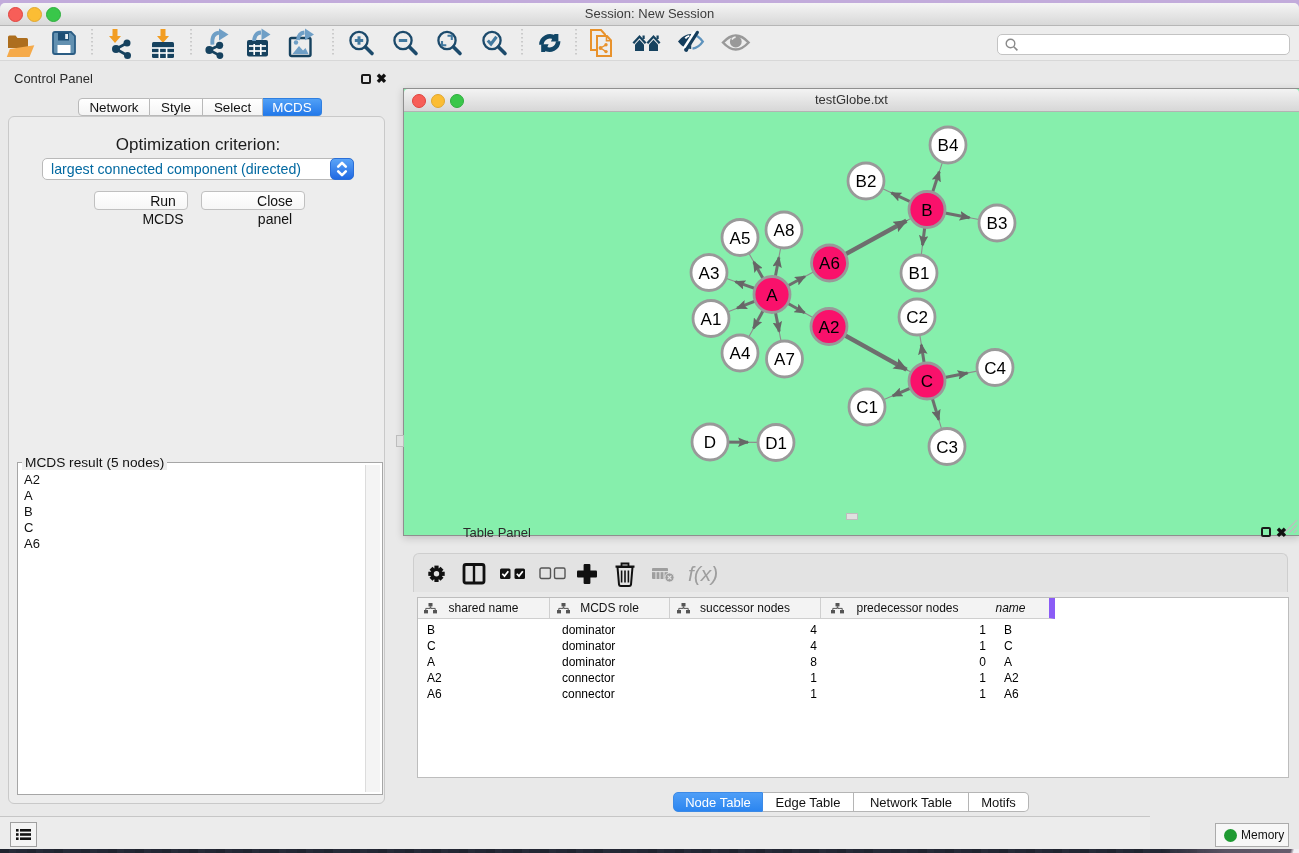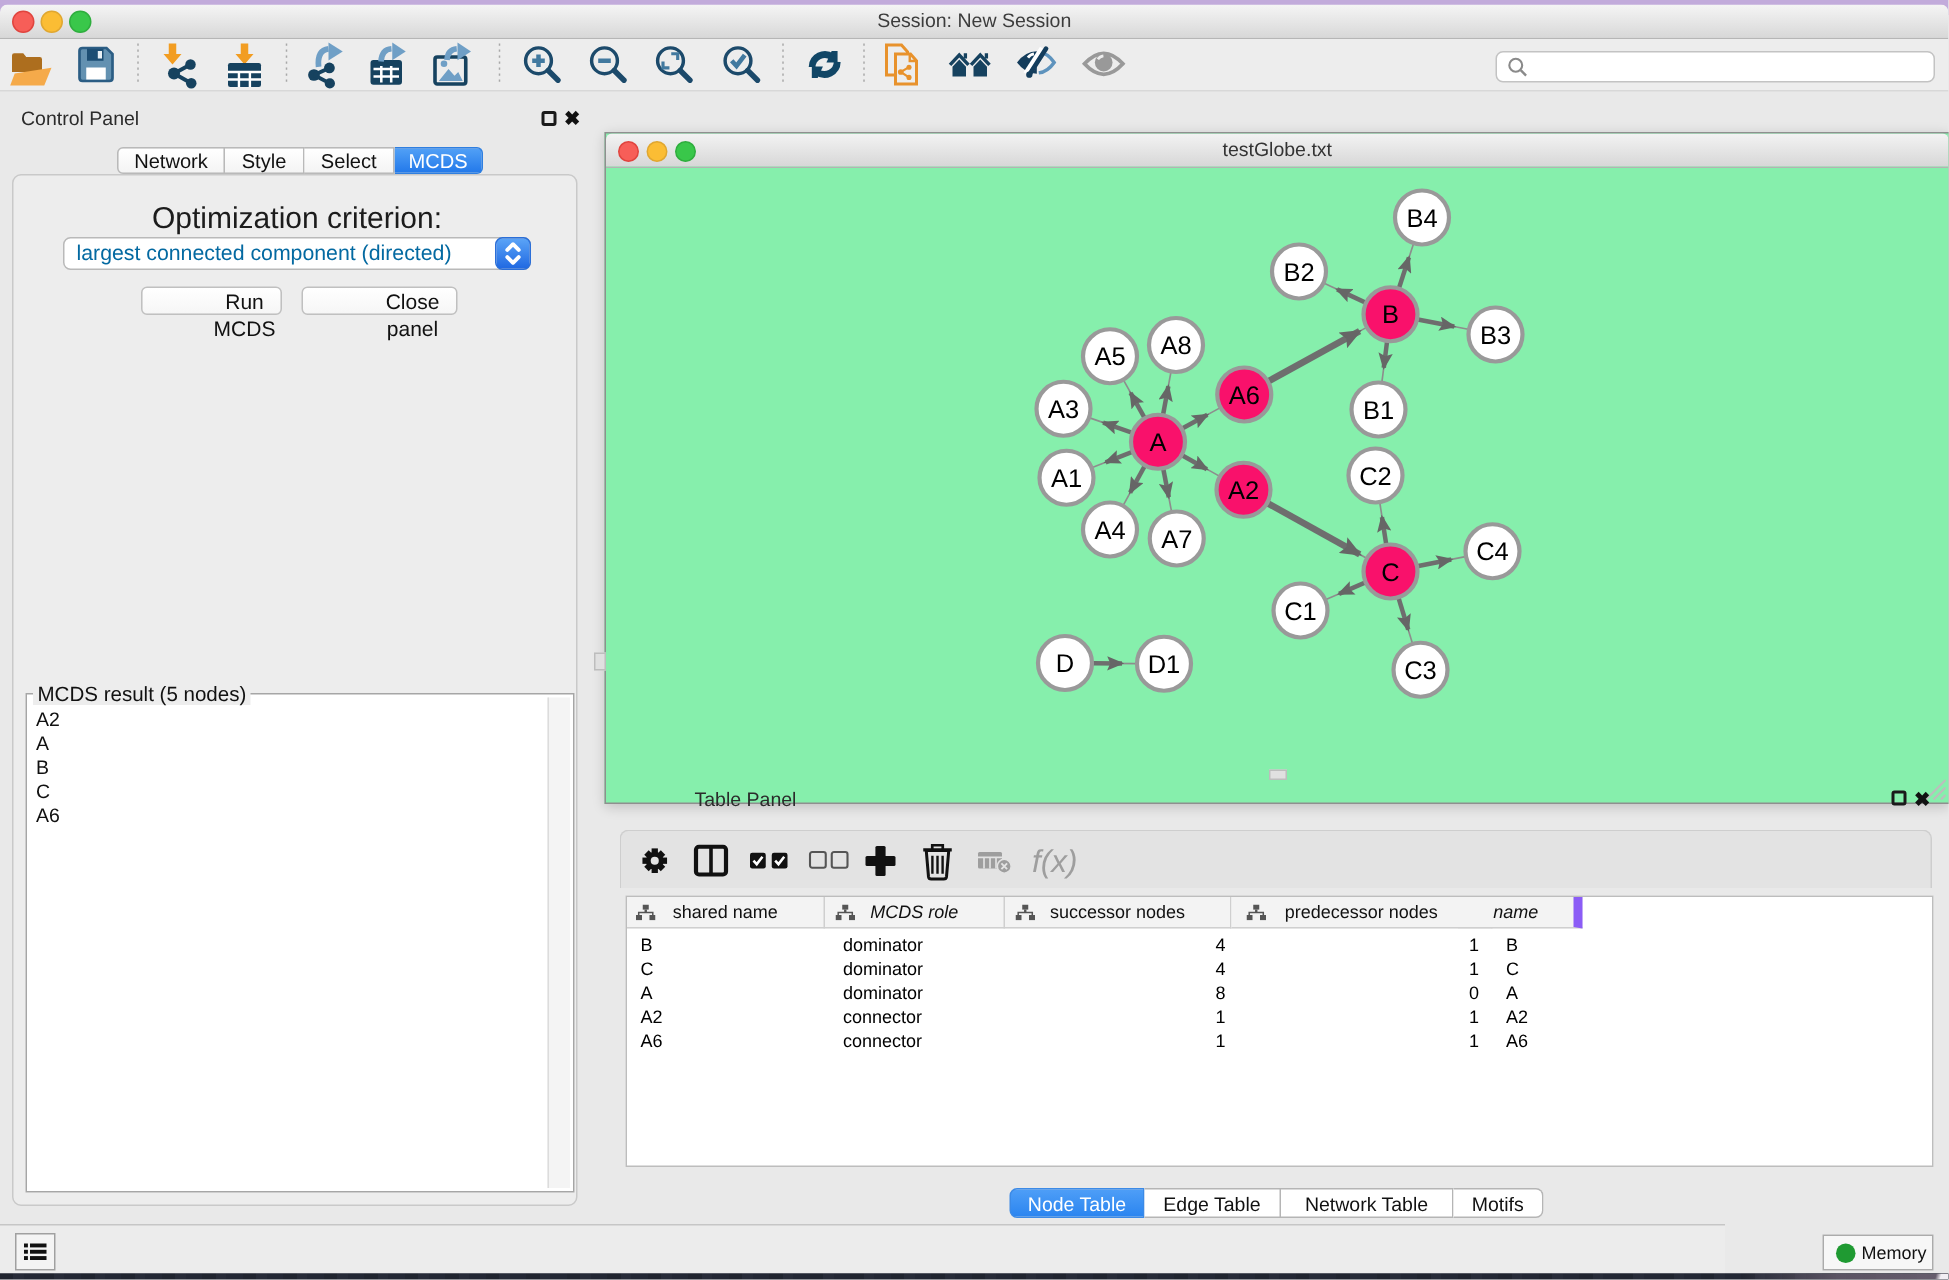--- a/index.html
+++ b/index.html
@@ -18,21 +18,21 @@
 #searchbox{left:997px;top:8px;width:291px;height:19px;background:#fff;border:1px solid #c3c3c3;border-radius:5px;}
 
 #cp-title{left:14px;top:71px;font-size:13px;color:#2b2b2b;}
 #cp-float{left:361px;top:74px;width:6px;height:6px;border:2px solid #1a1a1a;border-radius:2px;}
 #cp-close{left:376px;top:71px;font-size:13px;font-weight:bold;color:#111;}
 #cp-panel{left:8px;top:116px;width:375px;height:686px;background:#ededed;
   border:1px solid #c9c9c9;border-radius:6px;}
 .tab{position:absolute;top:0;height:18px;line-height:18px;text-align:center;font-size:13.4px;
   background:linear-gradient(#ffffff,#f4f4f4);border:1px solid #b9b9b9;color:#111;box-sizing:border-box;}
 .tabsel{background:linear-gradient(#51a0f6,#2379ea);color:#fff;border-color:#2f7fe0;}
-#optlabel{left:42px;top:135px;width:312px;text-align:center;font-size:20px;color:#1c1c1c;}
+#optlabel{left:42px;top:135px;width:312px;text-align:center;font-size:17px;color:#1c1c1c;}
 #dropdown{left:42px;top:158px;width:312px;height:22px;background:#fff;border:1px solid #b9b9b9;
   border-radius:5px;box-sizing:border-box;}
 #dd-text{left:8px;top:0;line-height:20px;font-size:14.2px;color:#0369a1;}
 #dd-btn{right:-1px;top:-1px;width:24px;height:22px;border-radius:5px;
   background:linear-gradient(#5ba4f7,#2069e2);border:1px solid #2b6fd8;box-sizing:border-box;}
 .btn{position:absolute;height:19px;background:linear-gradient(#ffffff,#f6f6f6);border:1px solid #c0c0c0;
   border-radius:4px;font-size:14px;color:#111;text-align:center;line-height:18px;box-sizing:border-box;padding-left:44px;}
 #mcdsbox{left:17px;top:462px;width:364px;height:331px;border:1px solid #a6a6a6;background:#fff;}
 #mcdslegend{left:22px;top:455px;background:#ededed;padding:0 3px;font-size:13.7px;color:#111;}
 #mcdslist{left:6px;top:9px;font-size:13px;color:#111;line-height:16px;}
@@ -438,21 +438,21 @@
         </g>
   <circle cx="17.5" cy="10.5" r="4.6" fill="#9e9e9e" stroke="#e3e3e3" stroke-width="1"></circle>
   <path d="M15.6 8.6 L19.4 12.4 M19.4 8.6 L15.6 12.4" stroke="#e3e3e3" stroke-width="1.3"></path>
 </g>
 
 <text x="274" y="27" font-family="Liberation Serif,serif" font-style="italic" font-size="21" fill="#9e9e9e">f(x)</text>
 </svg>
 </div>
 <div class="abs" id="tablewrap">
   <div class="hcell" style="left:0;width:132px;">shared name</div>
-  <div class="hcell" style="left:132px;width:120px;font-style:italic;">MCDS role</div>
+  <div class="hcell" style="left:132px;width:120px;">MCDS role</div>
   <div class="hcell" style="left:252px;width:151px;">successor nodes</div>
   <div class="hcell" style="left:403px;width:174px;">predecessor nodes</div>
   <div class="hcell" style="left:554px;width:83px;border-right:6px solid #8b5cf6;font-style:italic;">name</div>
   <svg class="hicon" style="left:6px;" width="13" height="12" viewBox="0 0 13 12">
       <g fill="#555">
         <rect x="4.5" y="0" width="4" height="3.4"></rect>
         <rect x="0" y="7" width="4" height="3.4"></rect>
         <rect x="9" y="7" width="4" height="3.4"></rect>
         <path d="M6.2 3.4 L6.2 5.4 L1.8 5.4 L1.8 7 M6.8 3.4 L6.8 5.4 L11.2 5.4 L11.2 7" stroke="#555" fill="none" stroke-width="1"></path>
       </g>

